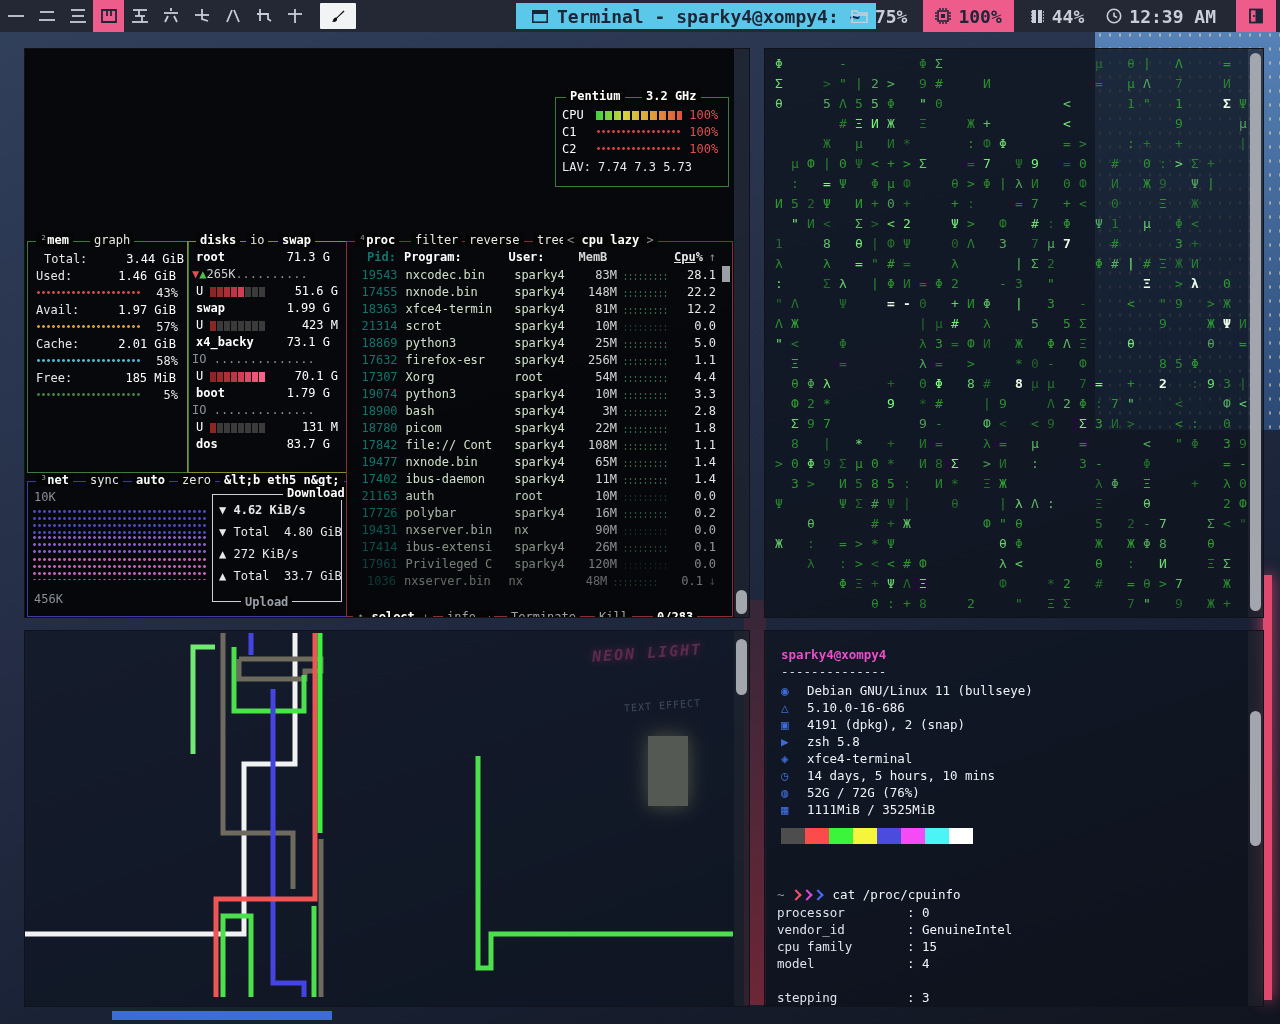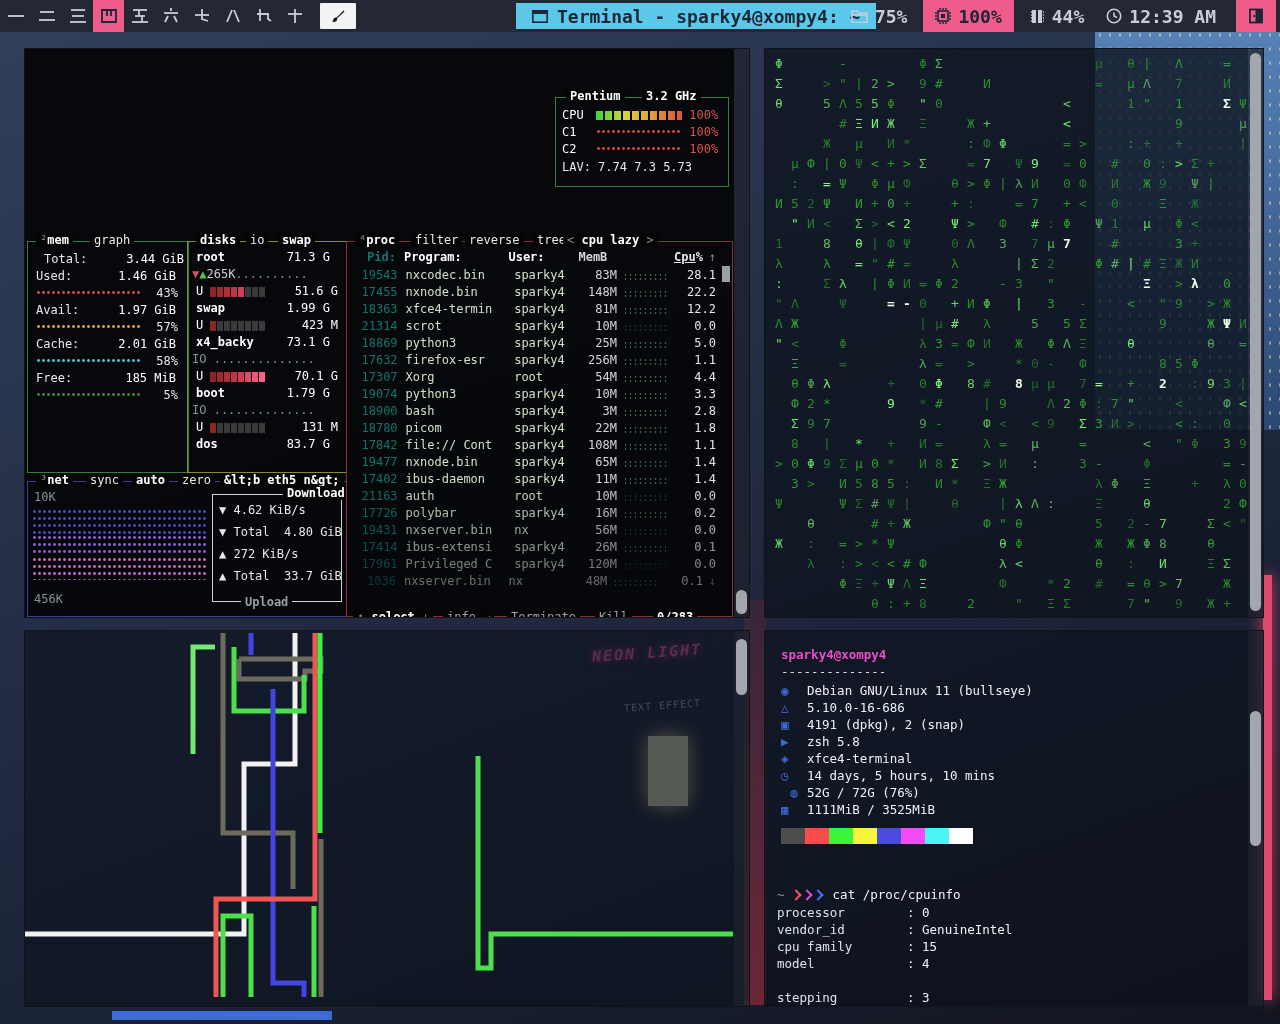--- a/index.html
+++ b/index.html
@@ -253,21 +253,21 @@
           <span class="chip" style="left: 150px;">zero</span>
           <span class="chip" style="left: 192px;"><b>&amp;lt;b eth5 n&amp;gt;</b></span>
           <div class="trow" style="left: 6px; top: 8px;"><span class="dim">10K</span></div>
           <div class="trow" style="left: 6px; top: 110px;"><span class="dim">456K</span></div>
           <div class="dots" style="position: absolute; left: 4px; top: 26px; width: 176px; height: 26px; --c: #5a5ae0; opacity: 0.8;"></div>
           <div class="dots" style="position: absolute; left: 4px; top: 52px; width: 176px; height: 22px; --c: #8a5ad0; opacity: 1;"></div>
           <div class="dots" style="position: absolute; left: 4px; top: 74px; width: 176px; height: 24px; --c: #c060b8; opacity: 1;"></div>
           <div class="bx" style="left: 184px; top: 12px; width: 128px; height: 106px; border-color: rgb(207, 208, 216);">
             <span class="chip" style="left: 28px; margin-left: 42px;"><b>Download</b></span>
             <span class="chipb" style="left: 28px;"><b>Upload</b></span>
-            <div class="trow" style="left: 6px; top: 8px;"><span style="color:#e8e8e8;">▼ 4.62 KiB/s</span></div>
+            <div class="trow" style="left: 6px; top: 8px; font-weight: bold;"><span style="color:#e8e8e8;">▼ 4.62 KiB/s</span></div>
             <div class="trow" style="left: 6px; top: 30px;"><span style="color:#e8e8e8;">▼ Total  4.80 GiB</span></div>
             <div class="trow" style="left: 6px; top: 52px;"><span style="color:#e8e8e8;">▲ 272 KiB/s</span></div>
             <div class="trow" style="left: 6px; top: 74px;"><span style="color:#e8e8e8;">▲ Total  33.7 GiB</span></div>
           </div>
         </div>
         <div class="bx" style="left: 321px; top: 192px; width: 385px; height: 374px; border-color: rgb(138, 48, 48);">
           <span class="chip" style="left: 8px;"><span class="dim">⁴</span><b>proc</b></span>
           <span class="chip" style="left: 64px;">filter</span>
           <span class="chip" style="left: 118px;">reverse</span>
           <span class="chip" style="left: 186px;">tree</span>
@@ -281,21 +281,21 @@
           <div class="procrow" style="top: 111px;"><span class="pc-pid">17632</span><span class="pc-prog">firefox-esr</span><span class="pc-user">sparky4</span><span class="pc-mem">256M</span><span class="pc-meter"><i style="opacity:0.6;"></i></span><span class="pc-cpu">1.1</span></div>
           <div class="procrow" style="top: 128px;"><span class="pc-pid">17307</span><span class="pc-prog">Xorg</span><span class="pc-user">root</span><span class="pc-mem">54M</span><span class="pc-meter"><i style="opacity:0.6;"></i></span><span class="pc-cpu">4.4</span></div>
           <div class="procrow" style="top: 145px;"><span class="pc-pid">19074</span><span class="pc-prog">python3</span><span class="pc-user">sparky4</span><span class="pc-mem">10M</span><span class="pc-meter"><i style="opacity:0.6;"></i></span><span class="pc-cpu">3.3</span></div>
           <div class="procrow" style="top: 162px;"><span class="pc-pid">18900</span><span class="pc-prog">bash</span><span class="pc-user">sparky4</span><span class="pc-mem">3M</span><span class="pc-meter"><i style="opacity:0.6;"></i></span><span class="pc-cpu">2.8</span></div>
           <div class="procrow" style="top: 179px;"><span class="pc-pid">18780</span><span class="pc-prog">picom</span><span class="pc-user">sparky4</span><span class="pc-mem">22M</span><span class="pc-meter"><i style="opacity:0.6;"></i></span><span class="pc-cpu">1.8</span></div>
           <div class="procrow" style="top: 196px;"><span class="pc-pid">17842</span><span class="pc-prog">file:// Cont</span><span class="pc-user">sparky4</span><span class="pc-mem">108M</span><span class="pc-meter"><i style="opacity:0.6;"></i></span><span class="pc-cpu">1.1</span></div>
           <div class="procrow" style="top: 213px;"><span class="pc-pid">19477</span><span class="pc-prog">nxnode.bin</span><span class="pc-user">sparky4</span><span class="pc-mem">65M</span><span class="pc-meter"><i style="opacity:0.6;"></i></span><span class="pc-cpu">1.4</span></div>
           <div class="procrow" style="top: 230px;"><span class="pc-pid">17402</span><span class="pc-prog">ibus-daemon</span><span class="pc-user">sparky4</span><span class="pc-mem">11M</span><span class="pc-meter"><i style="opacity:0.6;"></i></span><span class="pc-cpu">1.4</span></div>
           <div class="procrow" style="top: 247px; opacity: 0.91;"><span class="pc-pid">21163</span><span class="pc-prog">auth</span><span class="pc-user">root</span><span class="pc-mem">10M</span><span class="pc-meter"><i style="opacity:0.3;"></i></span><span class="pc-cpu">0.0</span></div>
           <div class="procrow" style="top: 264px; opacity: 0.82;"><span class="pc-pid">17726</span><span class="pc-prog">polybar</span><span class="pc-user">sparky4</span><span class="pc-mem">16M</span><span class="pc-meter"><i style="opacity:0.6;"></i></span><span class="pc-cpu">0.2</span></div>
-          <div class="procrow" style="top: 281px; opacity: 0.73;"><span class="pc-pid">19431</span><span class="pc-prog">nxserver.bin</span><span class="pc-user">nx</span><span class="pc-mem">56M</span><span class="pc-meter"><i style="opacity:0.3;"></i></span><span class="pc-cpu">0.0</span></div>
+          <div class="procrow" style="top: 281px; opacity: 0.73;"><span class="pc-pid">19431</span><span class="pc-prog">nxserver.bin</span><span class="pc-user">nx</span><span class="pc-mem">90M</span><span class="pc-meter"><i style="opacity:0.3;"></i></span><span class="pc-cpu">0.0</span></div>
           <div class="procrow" style="top: 298px; opacity: 0.64;"><span class="pc-pid">17414</span><span class="pc-prog">ibus-extensi</span><span class="pc-user">sparky4</span><span class="pc-mem">26M</span><span class="pc-meter"><i style="opacity:0.6;"></i></span><span class="pc-cpu">0.1</span></div>
           <div class="procrow" style="top: 315px; opacity: 0.55;"><span class="pc-pid">17961</span><span class="pc-prog">Privileged C</span><span class="pc-user">sparky4</span><span class="pc-mem">120M</span><span class="pc-meter"><i style="opacity:0.3;"></i></span><span class="pc-cpu">0.0</span></div>
           <div class="procrow" style="top: 332px; opacity: 0.46;"><span class="pc-pid">1036</span><span class="pc-prog">nxserver.bin</span><span class="pc-user">nx</span><span class="pc-mem">48M</span><span class="pc-meter"><i style="opacity:0.6;"></i></span><span class="pc-cpu">0.1</span><span class="dim" style="width:14px;text-align:right;">↓</span></div>
           <div style="position: absolute; right: 2px; top: 24px; width: 8px; height: 16px; background: rgb(154, 160, 166);"></div>
           <span class="chipb" style="left: 6px;"><span class="dim">↑ </span><b style="color:#fff;">select</b><span class="dim"> ↓</span></span>
           <span class="chipb" style="left: 96px;">info ↵</span>
           <span class="chipb" style="left: 160px;">Terminate</span>
           <span class="chipb" style="left: 248px;">Kill</span>
           <span class="chipb" style="left: 306px;"><b style="color:#fff;">0/283</b></span>
         </div>
@@ -766,21 +766,21 @@
   <div id="neofetch" class="window" style="left:764px;top:630px;width:498px;height:375px;">
     <div class="termbody" id="nf-body">
         <div class="nf-line" style="left: 16px; top: 16px;"><b style="color:#e84fc8;">sparky4@xompy4</b></div>
         <div class="nf-line" style="left: 16px; top: 33px;"><span style="color:#d8dce4;">--------------</span></div>
         <div class="nf-line" style="left: 16px; top: 52px;"><span class="nf-icon">◉</span><span style="color:#eef1f6;">Debian GNU/Linux 11 (bullseye)</span></div>
         <div class="nf-line" style="left: 16px; top: 69px;"><span class="nf-icon">△</span><span style="color:#eef1f6;">5.10.0-16-686</span></div>
         <div class="nf-line" style="left: 16px; top: 86px;"><span class="nf-icon">▣</span><span style="color:#eef1f6;">4191 (dpkg), 2 (snap)</span></div>
         <div class="nf-line" style="left: 16px; top: 103px;"><span class="nf-icon">▶</span><span style="color:#eef1f6;">zsh 5.8</span></div>
         <div class="nf-line" style="left: 16px; top: 120px;"><span class="nf-icon">◈</span><span style="color:#eef1f6;">xfce4-terminal</span></div>
         <div class="nf-line" style="left: 16px; top: 137px;"><span class="nf-icon">◷</span><span style="color:#eef1f6;">14 days, 5 hours, 10 mins</span></div>
-        <div class="nf-line" style="left: 16px; top: 154px; text-align: center;"><span class="nf-icon">◍</span><span style="color:#eef1f6;">52G / 72G (76%)</span></div>
+        <div class="nf-line" style="left: 16px; top: 154px;"><span class="nf-icon">◍</span><span style="color:#eef1f6;">52G / 72G (76%)</span></div>
         <div class="nf-line" style="left: 16px; top: 171px;"><span class="nf-icon">▦</span><span style="color:#eef1f6;">1111MiB / 3525MiB</span></div>
         <div class="nf-line" style="left: 16px; top: 196px;"><span class="swatch" style="background:#4d4d4d;"></span><span class="swatch" style="background:#fb4b4b;"></span><span class="swatch" style="background:#3bf53b;"></span><span class="swatch" style="background:#f5f53b;"></span><span class="swatch" style="background:#4b4bdd;"></span><span class="swatch" style="background:#f54bf5;"></span><span class="swatch" style="background:#4bf5f5;"></span><span class="swatch" style="background:#ffffff;"></span></div>
         <div class="nf-line" style="left: 12px; top: 256px;"><span class="dim">~ </span><span class="chev" style="border-color:#f0506e;"></span><span class="chev" style="border-color:#d84bd8;"></span><span class="chev" style="border-color:#4b6bf5;"></span> <span style="color:#f2f4f8;">cat /proc/cpuinfo</span></div>
         <div class="nf-line" style="left: 12px; top: 274px;"><span style="display:inline-block;width:130px;color:#dfe3ea;">processor</span><span style="color:#f2f4f8;">: 0</span></div>
         <div class="nf-line" style="left: 12px; top: 291px;"><span style="display:inline-block;width:130px;color:#dfe3ea;">vendor_id</span><span style="color:#f2f4f8;">: GenuineIntel</span></div>
         <div class="nf-line" style="left: 12px; top: 308px;"><span style="display:inline-block;width:130px;color:#dfe3ea;">cpu family</span><span style="color:#f2f4f8;">: 15</span></div>
         <div class="nf-line" style="left: 12px; top: 325px;"><span style="display:inline-block;width:130px;color:#dfe3ea;">model</span><span style="color:#f2f4f8;">: 4</span></div>
         <div class="nf-line" style="left: 12px; top: 359px;"><span style="display:inline-block;width:130px;color:#dfe3ea;">stepping</span><span style="color:#f2f4f8;">: 3</span></div>
       </div>
     <div class="sbar">

